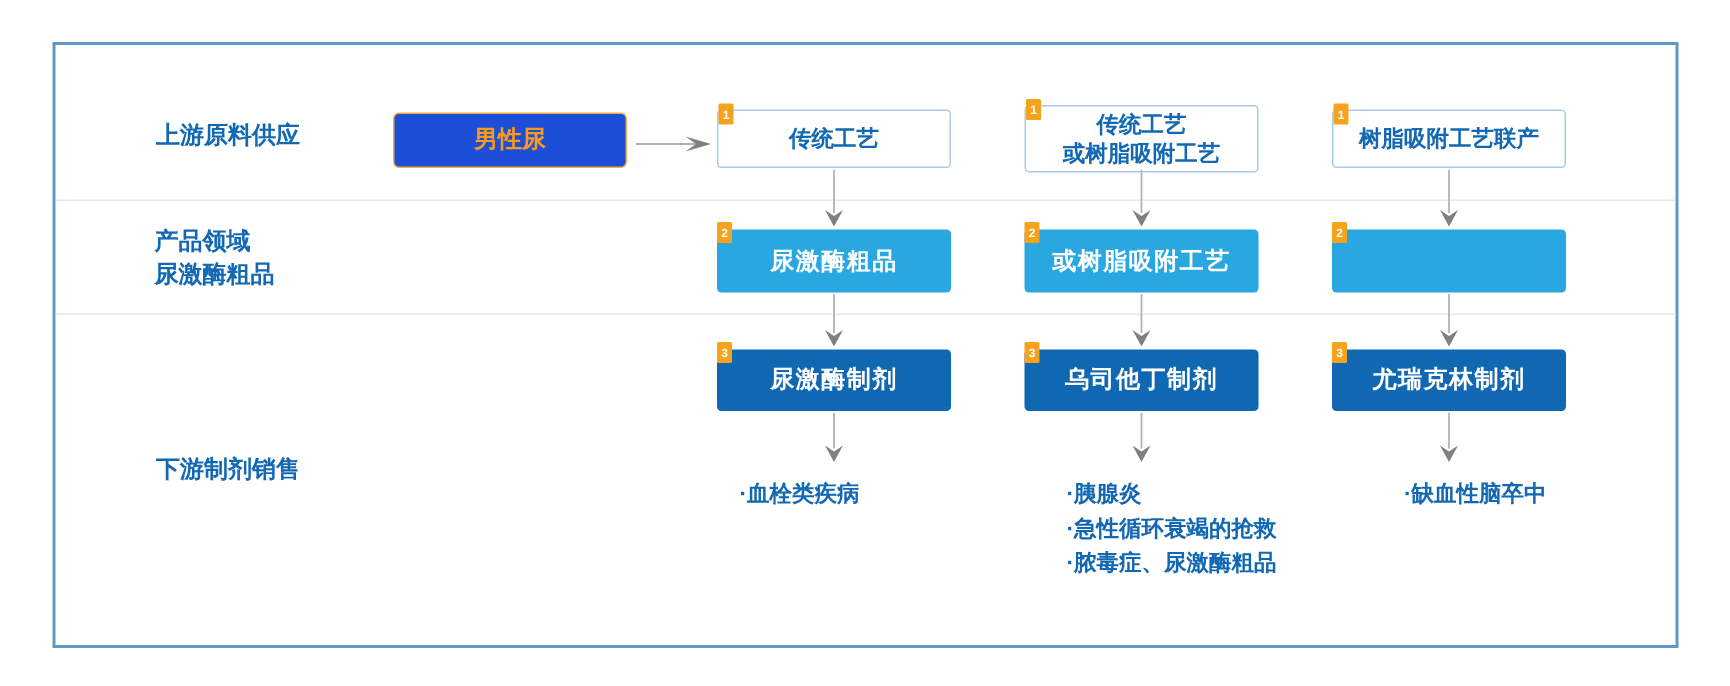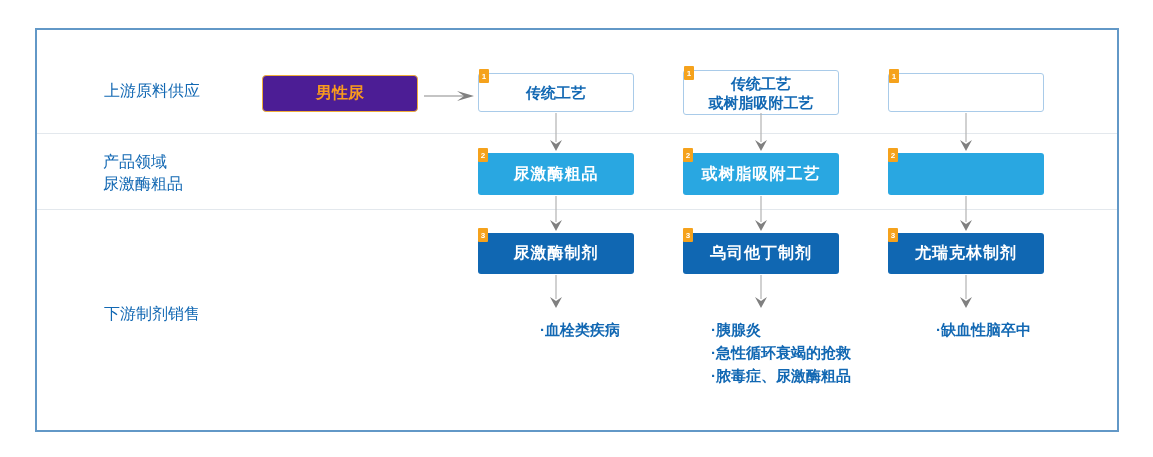--- a/index.html
+++ b/index.html
@@ -12,35 +12,35 @@
   }
   .frame{
     position:absolute;left:35px;top:28px;width:1084px;height:404px;
     border:2px solid #6298c7;box-sizing:border-box;background:transparent;
   }
   .divider{position:absolute;left:37px;width:1080px;height:1px;background:#e3e8ed;}
   .d1{top:133px}
   .d2{top:209px}
 
   .rowlabel{
-    position:absolute;color:#1268b3;font-weight:400;font-size:16px;
+    position:absolute;color:#1268b3;font-weight:700;font-size:16px;
     line-height:22px;white-space:nowrap;
   }
   .lab1{left:104px;top:80px}
   .lab2{left:103px;top:151px}
   .lab3{left:104px;top:303px}
 
   .box{
     position:absolute;width:156px;box-sizing:border-box;
     display:flex;flex-direction:column;align-items:center;justify-content:center;
     border-radius:3px;font-weight:700;text-align:center;
   }
   .source{
     left:262px;top:75px;width:156px;height:37px;
-    background:#4c1d95;border:1.5px solid #f0ae3a;color:#f89a1d;font-size:16px;
+    background:#1d4ed8;border:1.5px solid #f0ae3a;color:#f89a1d;font-size:16px;
     border-radius:4px;
   }
   .outline{
     background:#ffffff;border:1px solid #a9cbe9;color:#1268b3;
     font-size:15px;line-height:19px;
   }
   .crude{background:#29a7e1;color:#ffffff;font-size:16px;letter-spacing:1px;}
   .formu{background:#1067b2;color:#ffffff;font-size:16px;letter-spacing:1px;}
 
   .c1{left:478px}.c2{left:683px}.c3{left:888px}
@@ -61,21 +61,21 @@
   .ha{left:424px;top:89px;}
   .ac1{left:549px}.ac2{left:754px}.ac3{left:959px}
   .va1{top:113px}
   .va2{top:196px}
   .va3{top:275px}
 
   .ind{
     position:absolute;font-size:15px;font-weight:700;color:#1268b3;
     line-height:23px;white-space:nowrap;
   }
-  .ind1{left:540px;top:318px}
+  .ind1{left:493px;top:318px}
   .ind2{left:711px;top:318px}
   .ind3{left:936px;top:318px}
 </style>
 </head>
 <body>
 
 <div class="canvas">
 
   <div class="frame"></div>
   <div class="divider d1"></div>
@@ -128,20 +128,21 @@
     <span class="line">乌司他丁制剂</span>
   </div>
   <div class="ind ind2">
     <div>·胰腺炎</div>
     <div>·急性循环衰竭的抢救</div>
     <div>·脓毒症、尿激酶粗品</div>
   </div>
 
   <div class="box outline r1 c3">
     <span class="badge">1</span>
+    <span class="line">树脂吸附工艺联产</span>
     <span class="line"></span>
   </div>
   <div class="box crude r2 c3">
     <span class="badge">2</span>
   </div>
   <div class="box formu r3 c3">
     <span class="badge">3</span>
     <span class="line">尤瑞克林制剂</span>
   </div>
   <div class="ind ind3">

